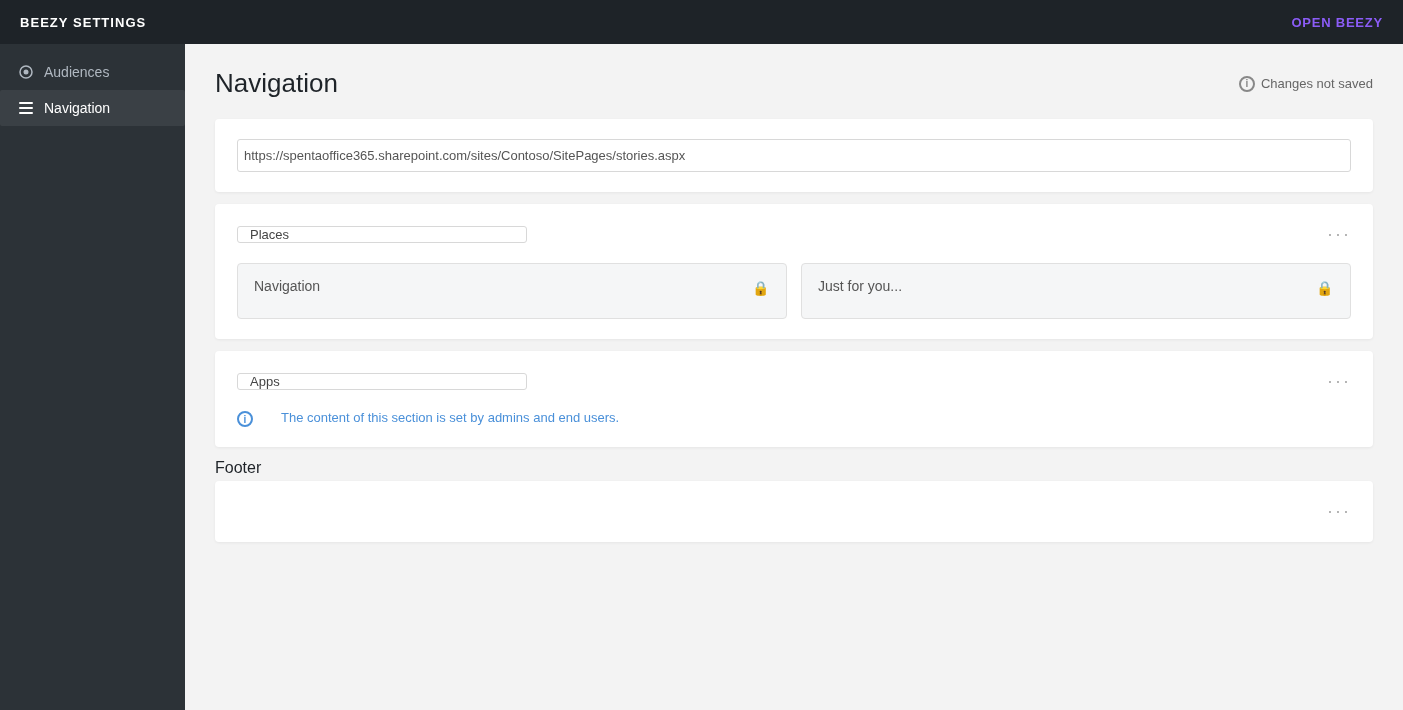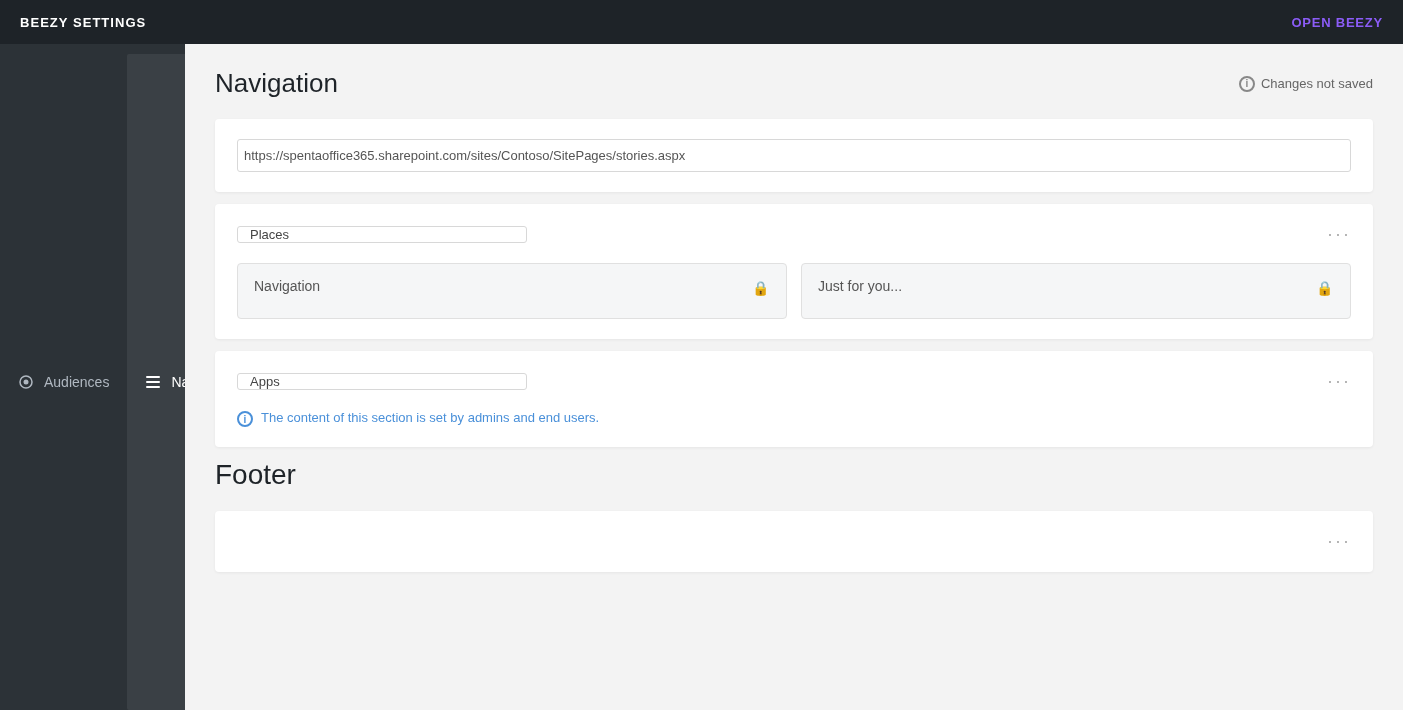--- a/index.html
+++ b/index.html
@@ -36,21 +36,21 @@
       flex: 1;
       overflow: hidden;
     }
 
     
     .sidebar {
       width: 185px;
       background: #2c3237;
       flex-shrink: 0;
       display: flex;
-      flex-direction: row;
+      flex-direction: column;
       padding-top: 10px;
     }
     .sidebar-item {
       display: flex;
       align-items: center;
       gap: 10px;
       padding: 10px 18px;
       color: #b0b8c1;
       font-size: 14px;
       cursor: pointer;
@@ -202,31 +202,32 @@
       justify-content: center;
       font-size: 10px;
       font-weight: 700;
       color: #4a90d9;
       flex-shrink: 0;
       margin-top: 1px;
     }
     .info-row-text {
       font-size: 13px;
       color: #4a90d9;
+      margin-left: 20px;
     }
 
     
     .footer-section {
       margin-top: 8px;
     }
     .footer-title {
-      font-size: 28px;
+      font-size: 16px;
       font-weight: 300;
       color: #1e2328;
-      margin-bottom: 20px;
+      margin-bottom: 4px;
     }
     .footer-card {
       background: #fff;
       border-radius: 4px;
       padding: 20px 22px;
       box-shadow: 0 1px 3px rgba(0,0,0,0.06);
       min-height: 60px;
       display: flex;
       align-items: flex-end;
       justify-content: flex-end;

